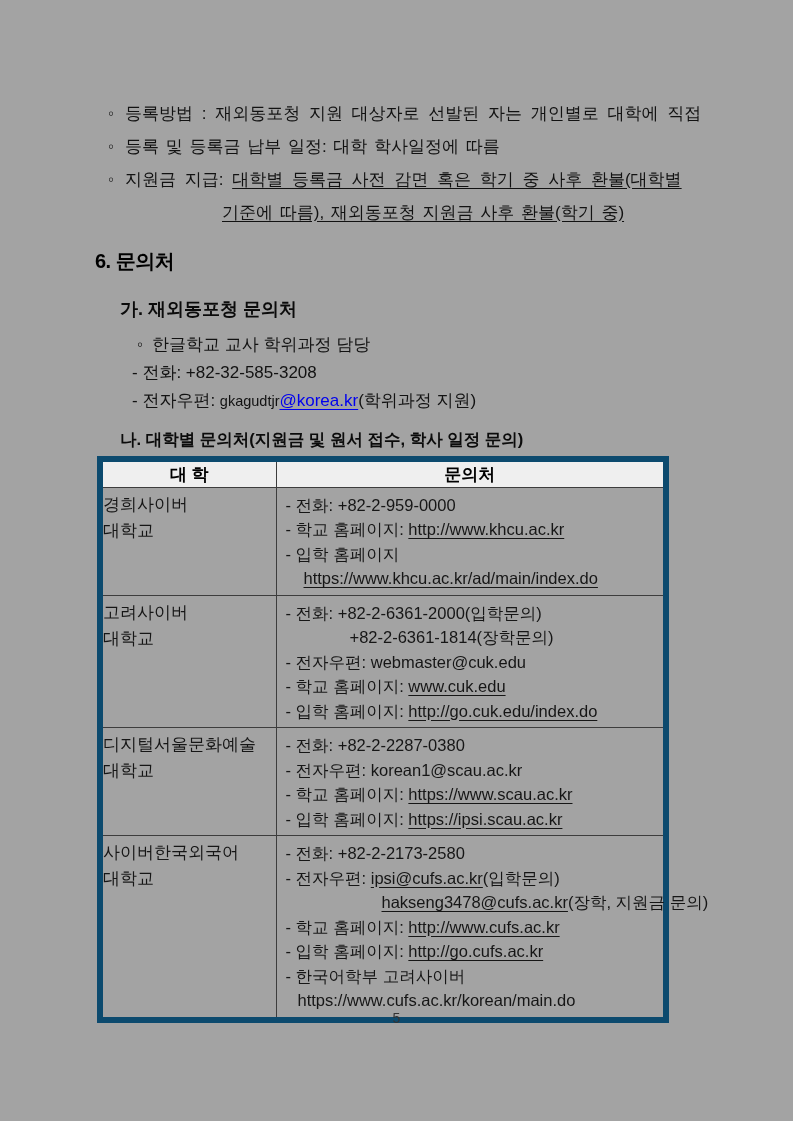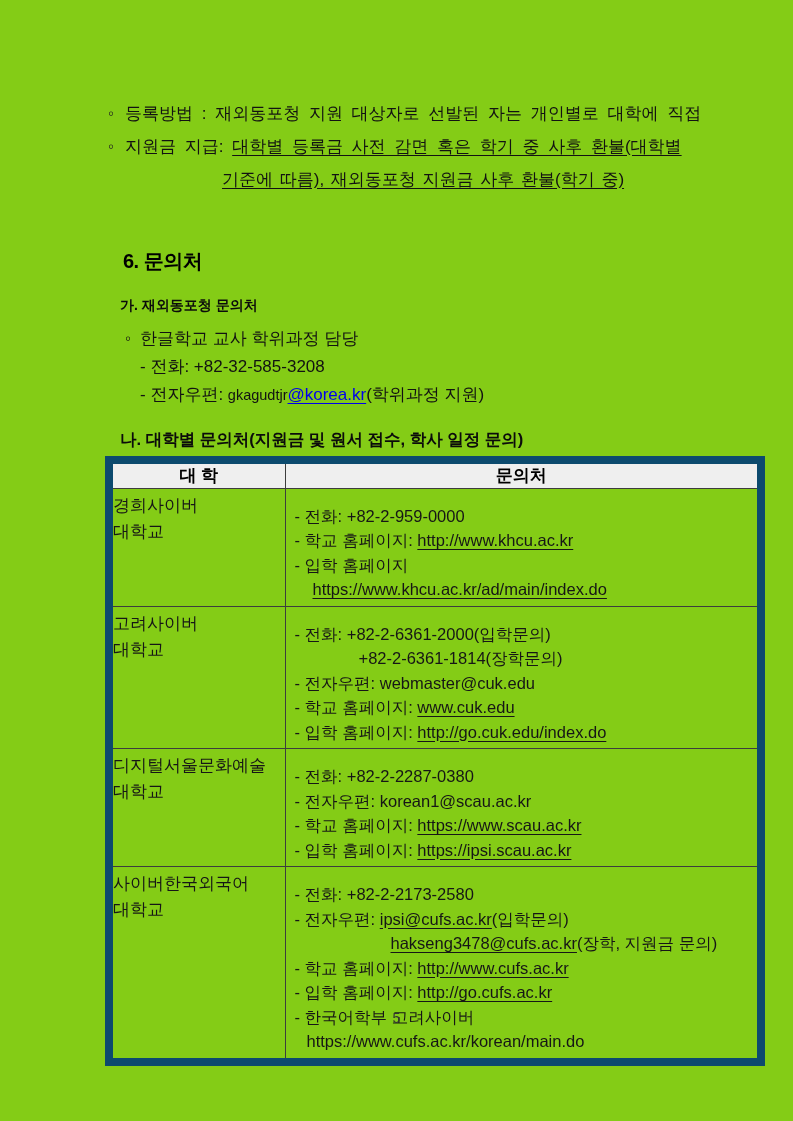--- a/index.html
+++ b/index.html
@@ -4,74 +4,75 @@
 <style>
   * { margin:0; padding:0; box-sizing:border-box; }
   html,body { background:#ffffff; }
   body {
     width:793px; height:1121px;
     font-family:"Liberation Sans","DejaVu Sans",sans-serif;
     color:#111111;
     position:relative;
     overflow:hidden;
   }
-  .page { position:absolute; inset:0; background:#84cc16; }
+  .page { position:absolute; inset:0; background:#a3a3a3; }
 
   
   .intro { position:absolute; top:97px; left:108px; width:596px;
            font-size:17px; line-height:33px; color:#121212; word-spacing:2px; }
   .iline { white-space:nowrap; }
   .iline .bullet { display:inline-block; width:17px; color:#222; }
   .wide { word-spacing:4px; }
   .cont1 { padding-left:102px; }
   .cont3 { padding-left:114px; }
   .u { text-decoration:underline; text-underline-offset:3px; }
 
   
   .sec-title { position:absolute; top:248px; left:95px;
-               font-size:20px; font-weight:900; letter-spacing:-0.5px; color:#000;margin-left:28px; }
+               font-size:20px; font-weight:900; letter-spacing:-0.5px; color:#000; }
 
   
   .ga { position:absolute; top:297px; left:120px; font-size:17px; color:#121212; }
-  .ga-title { font-weight:bold; font-size:14px; margin-bottom:10px; color:#0b0b0b; }
+  .ga-title { font-weight:bold; font-size:18px; margin-bottom:10px; color:#0b0b0b; }
   .ga-line { line-height:28px; white-space:nowrap; }
-  .ga-bullet { margin-left:5px; }
+  .ga-bullet { margin-left:17px; }
   .ga-bullet .bullet { display:inline-block; width:15px; }
-  .ga-dash { margin-left:20px; }
+  .ga-dash { margin-left:12px; }
   .email-user { font-size:14.5px; }
   .email-link { color:#0000ee; text-decoration:underline; text-underline-offset:3px; }
 
   
   .na-title { position:absolute; top:429px; left:120px;
               font-weight:bold; font-size:16.5px; color:#0b0b0b; white-space:nowrap; }
 
   
-  .contact-table { position:absolute; top:456px; left:97px; width:660px;
+  .contact-table { position:absolute; top:456px; left:97px; width:572px;
                    border-collapse:collapse; table-layout:fixed;
-                   border:8px solid #0c4a6e; font-size:16.5px; color:#161616;margin-left:8px; }
+                   border:6px solid #0c4a6e; font-size:16.5px; color:#161616; }
   .contact-table th, .contact-table td { border:1px solid #3d3d3d; }
   .contact-table th { background:#efefef; font-size:17px; font-weight:bold;
                       height:28px; text-align:center; color:#000; }
   .col-uni { width:176px; }
   .uni-cell { text-align:left; vertical-align:top; padding-top:4px;
               font-size:17px; line-height:26px; }
-  .contact-cell { vertical-align:top; padding:15px 6px 4px 9px; line-height:24.5px; }
+  .contact-cell { vertical-align:top; padding:5px 6px 4px 9px; line-height:24.5px; }
   .cline { white-space:nowrap; }
 
   
   .page-num { position:absolute; top:1010px; left:0; right:0;
               text-align:center; font-size:14px; color:#333; }
 </style>
 </head>
 <body>
 
 <div class="page">
 
   <div class="intro">
     <div class="iline wide"><span class="bullet">◦</span><span>등록방법 : </span><span>재외동포청 지원 대상자로 선발된 자는 개인별로 대학에 직접</span></div>
+    <div class="iline"><span class="bullet">◦</span><span>등록 및 등록금 납부 일정: 대학 학사일정에 따름</span></div>
     <div class="iline wide"><span class="bullet">◦</span><span>지원금 지급: </span><span class="u">대학별 등록금 사전 감면 혹은 학기 중 사후 환불(대학별</span></div>
     <div class="iline cont3"><span class="u">기준에 따름), 재외동포청 지원금 사후 환불(학기 중)</span></div>
   </div>
 
   <div class="sec-title">6. 문의처</div>
 
   <div class="ga">
     <div class="ga-title">가. 재외동포청 문의처</div>
     <div class="ga-line ga-bullet"><span class="bullet">◦</span><span>한글학교 교사 학위과정 담당</span></div>
     <div class="ga-line ga-dash">- 전화: +82-32-585-3208</div>

